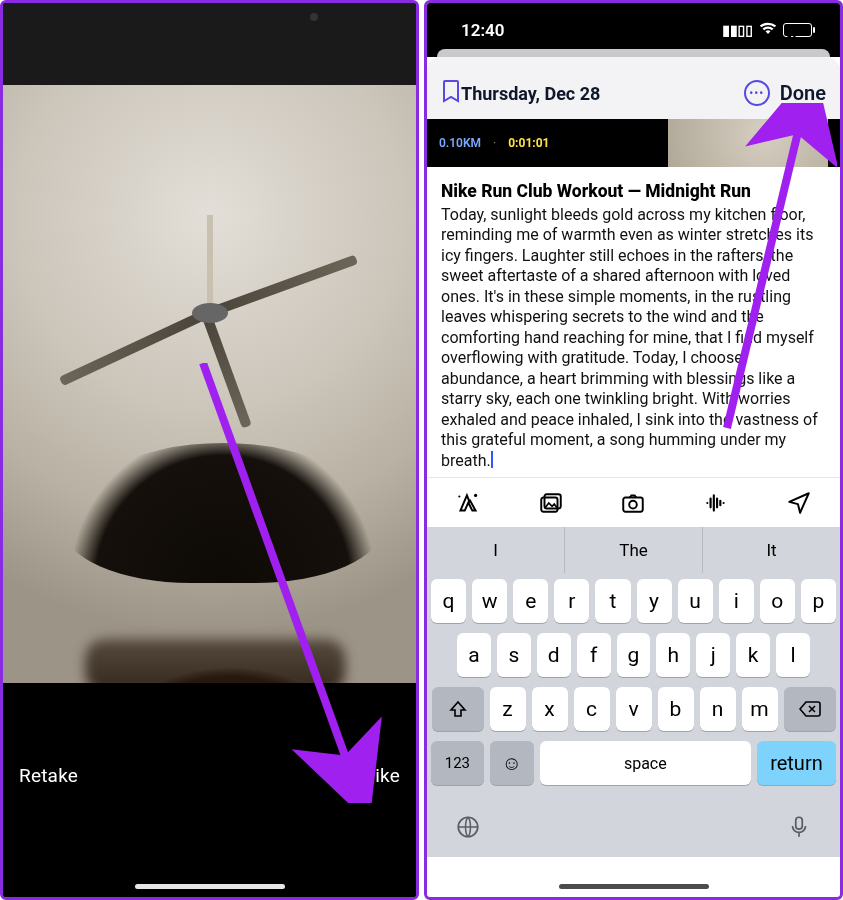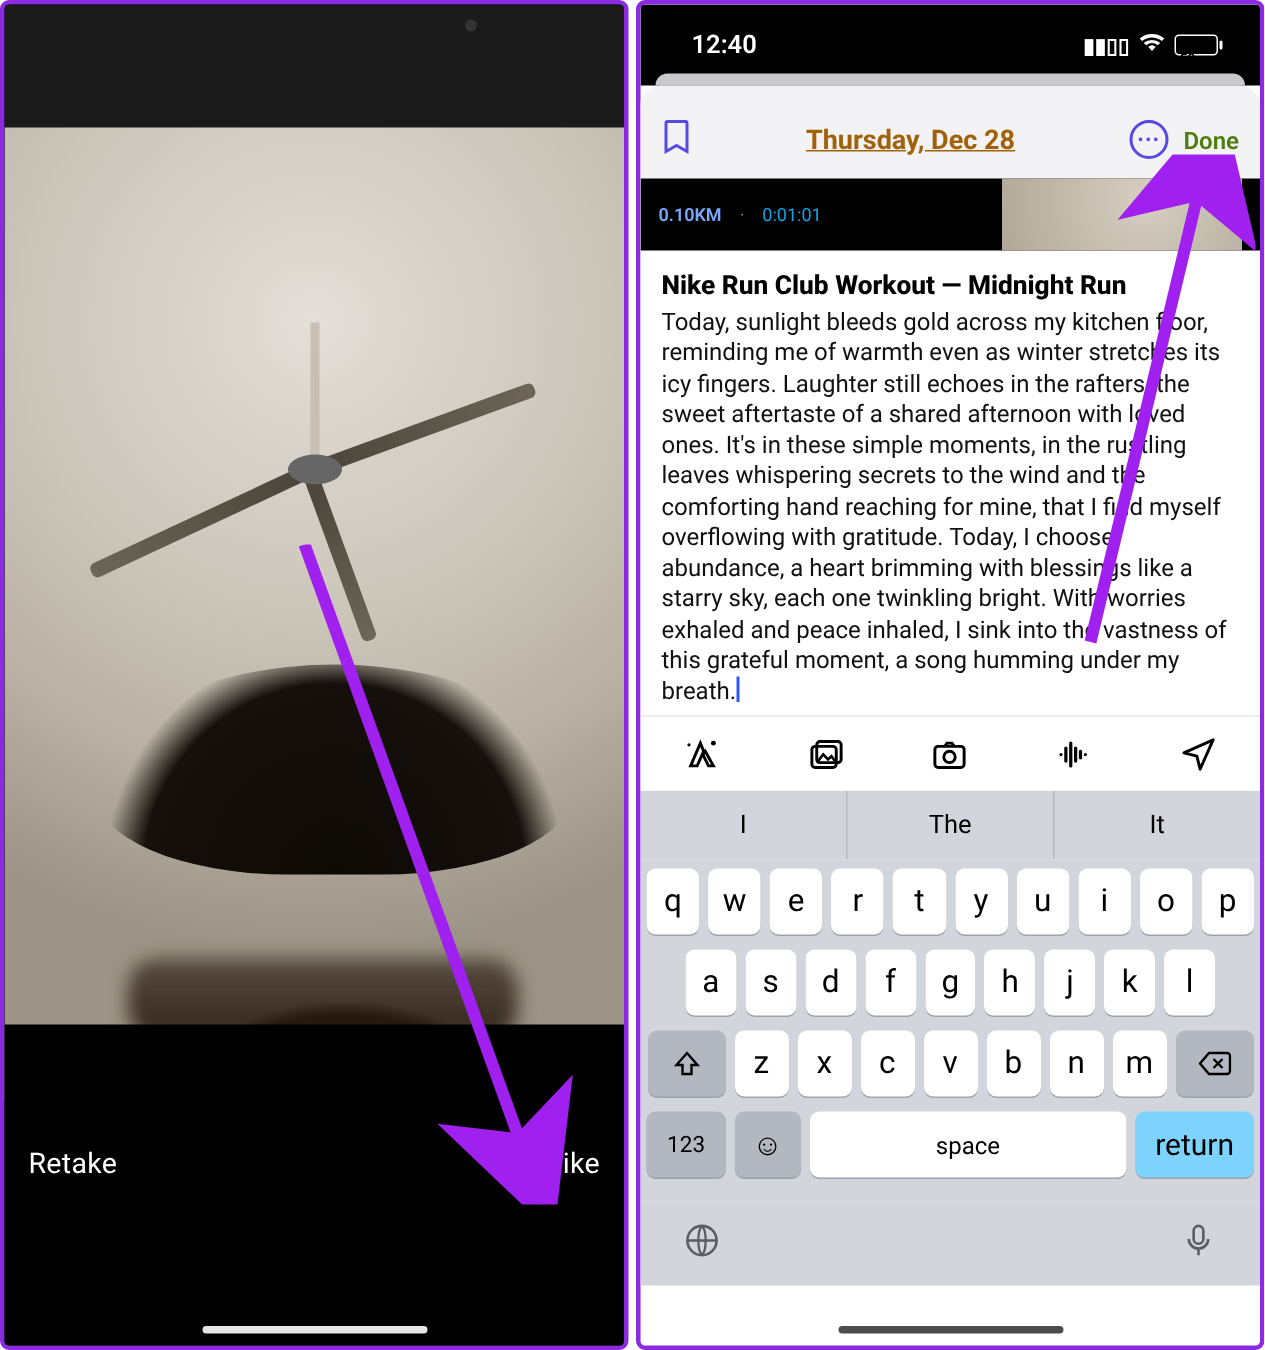--- a/index.html
+++ b/index.html
@@ -38,28 +38,28 @@
   .status-bar { height:54px; background:#000; color:#fff; display:flex; align-items:center; justify-content:space-between; padding:0 28px 0 34px; font-weight:600; font-size:17px;}
   .battery-box { display:flex; align-items:center; gap:6px; font-size:14px;}
   .batt { width:29px; height:14px; border:1.5px solid #fff; border-radius:3px; position:relative;}
   .batt::after{content:""; position:absolute; right:-4px; top:3px; width:2px; height:6px; background:#fff; border-radius:1px;}
   .batt-fill{ position:absolute; left:1px; top:11px; bottom:1px; width:50%; background:#fff; border-radius:1px; font-size:9px; color:#000; text-align:center; line-height:10px; font-weight:700;}
   .wifi,.sig { font-family:sans-serif; }
   .sheet { position:relative; background:#f3f3f5; border-radius:14px 14px 0 0; margin-top:0; }
   .sheet-top { position:relative; height:10px; }
   .sheet-top::before{content:""; position:absolute; top:-8px; left:10px; right:10px; height:8px; background:#c9c9cd; border-radius:10px 10px 0 0;}
   .nav-row { height:52px; display:flex; align-items:center; justify-content:space-between; padding:0 14px; background:#f3f3f5; }
-  .nav-row .title { font-weight:700; font-size:18px; color:#a16207; flex:1; text-align:center;text-decoration:underline;}
-  .done-btn { color:#4d7c0f; font-size:16px; font-weight:600; }
+  .nav-row .title { font-weight:700; font-size:18px; color:#0f172a; flex:1; }
+  .done-btn { color:#0f172a; font-size:20px; font-weight:600; }
   .more-btn { width:26px; height:26px; border:2px solid #574ae2; border-radius:50%; display:flex; align-items:center; justify-content:center; color:#574ae2; font-size:12px; letter-spacing:1px; margin-right:10px;}
   .bookmark-btn svg{ width:20px; height:24px;}
   .entry { background:#fff; padding:0 0 0 0;}
   .thumbs { height:48px; background:#000; display:flex; align-items:center; gap:12px; padding:0 12px; margin:0 0 8px 0;}
   .thumbs .dist { color:#7aa7ff; font-size:12px; font-weight:600;}
-  .thumbs .time { color:#0ea5e9; font-size:12px; font-weight:400;}
+  .thumbs .time { color:#fde047; font-size:12px; font-weight:700;}
   .thumbs .mini { margin-left:auto; width:160px; height:48px; background:radial-gradient(circle at 60% 30%,#d6cfc2,#b0a897);}
   .entry-title { font-weight:800; font-size:17.5px; padding:6px 14px 4px 14px; color:#000;}
   .entry-body { font-size:16px; line-height:1.28; color:#111; padding:0 14px 6px 14px; position:relative; }
   .entry-body .cursor { display:inline-block; width:2px; height:17px; background:#3057ff; vertical-align:-2px; margin-left:0px;}
   .toolbar { height:50px; display:flex; align-items:center; justify-content:space-around; background:#fff; border-top:1px solid #e8e8ea;}
   .toolbar svg, .toolbar .glyph { width:26px; height:26px; color:#000;}
   .glyph { font-size:22px; line-height:26px; text-align:center;}
   
   .suggest { height:46px; background:#d2d5dc; display:flex; align-items:stretch;}
   .suggest .sg { flex:1; display:flex; align-items:center; justify-content:center; font-size:17px; color:#000;}

